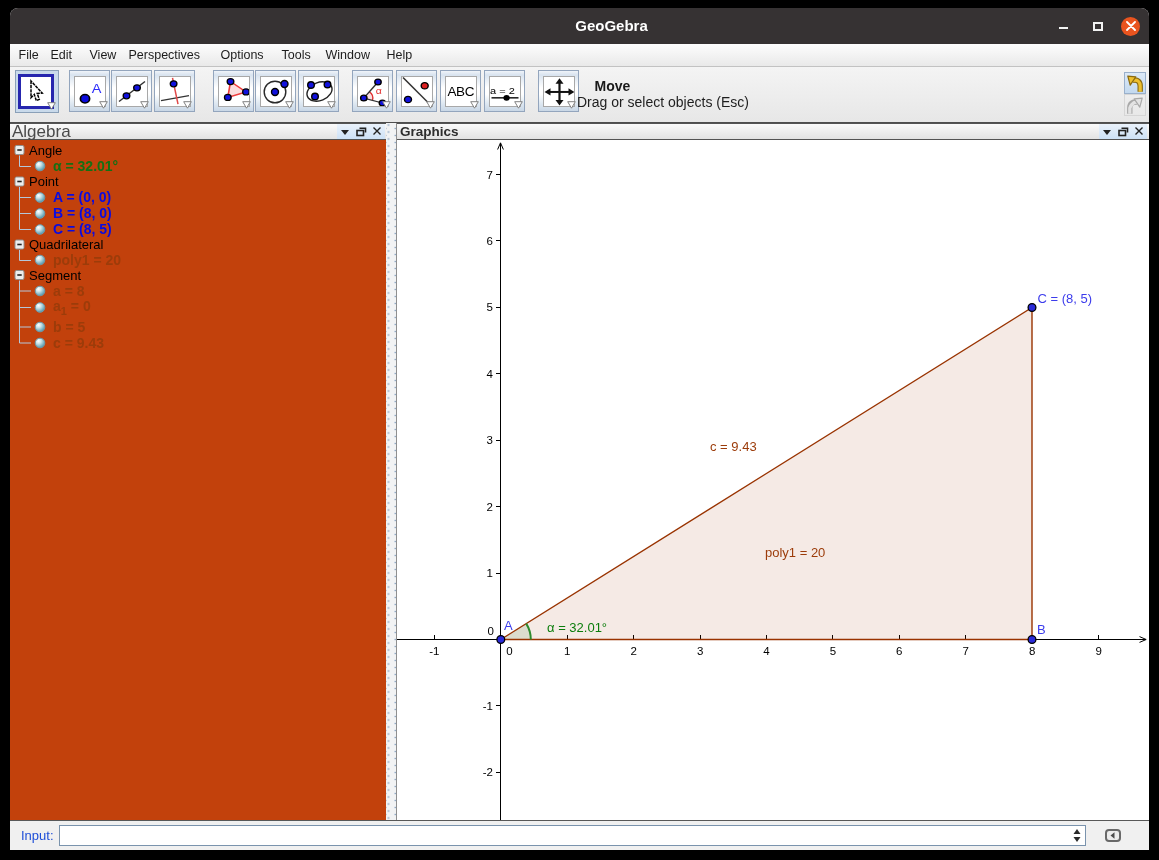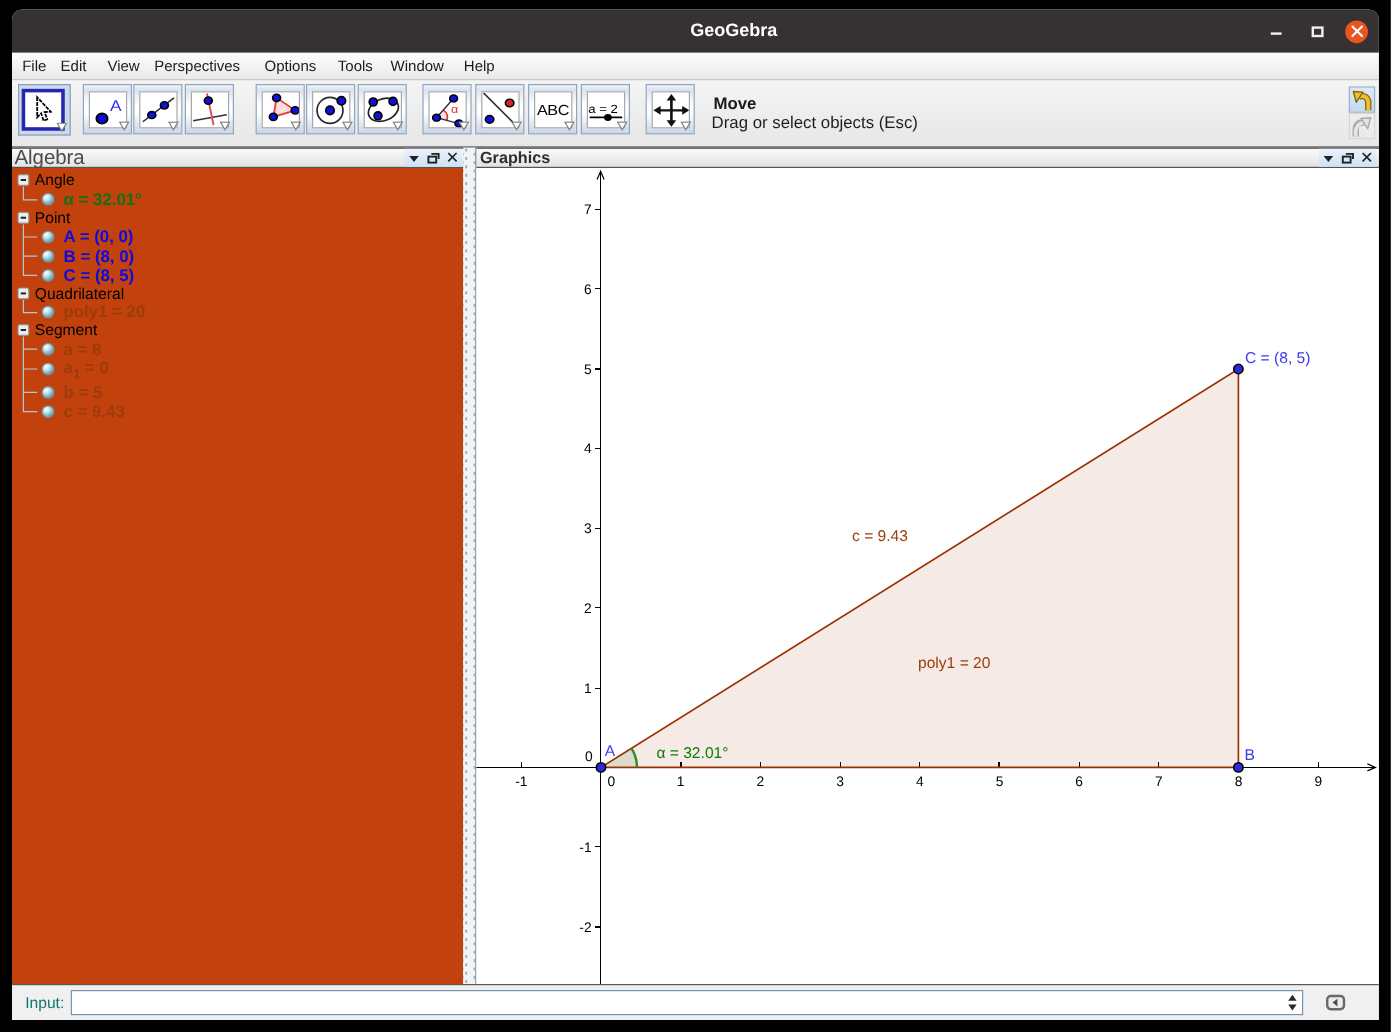--- a/index.html
+++ b/index.html
@@ -16,34 +16,34 @@
 #menubar{position:absolute;left:0;top:36px;width:1139px;height:22px;background:linear-gradient(#fdfdfd,#e9e9e9);border-bottom:1px solid #c2c2c2;}
 .mi{position:absolute;top:0;height:22px;line-height:23px;font-size:12.5px;color:#1c1c1c;}
 #toolbar{position:absolute;left:0;top:59px;width:1139px;height:55px;background:linear-gradient(#f4f4f4,#e7e7e7);border-bottom:1px solid #4e4e4e;}
 .tb{position:absolute;top:3px;width:41px;height:42px;border:1px solid #93a5bd;box-sizing:border-box;
  background:linear-gradient(180deg,#f0f4f9 0%,#d8e3ef 10%,#ffffff 42%,#ffffff 58%,#dde7f1 82%,#c9d7e6 100%);}
 .tbin{position:absolute;left:4px;top:5px;width:30px;height:29px;background:#fff;border:1px solid #a8a8a8;}
 .dd{position:absolute;right:1.5px;bottom:2px;width:9px;height:8px;}
 #b1{position:absolute;left:4.5px;top:3px;width:44px;height:42.5px;border:1px solid #8aa0b8;background:#c9daeb;box-sizing:border-box;}
 #b1 .sel{position:absolute;left:2.2px;top:3.2px;width:30px;height:29px;border:3.4px solid #2626ae;background:#fff;}
 #moveTxt{position:absolute;left:584.5px;top:10.5px;font-size:14px;font-weight:bold;color:#1a1a1a;}
-#moveDesc{position:absolute;left:583px;top:27px;font-size:14px;color:#1e1e1e;}
+#moveDesc{position:absolute;left:567px;top:27px;font-size:14px;color:#1e1e1e;}
 #undo{position:absolute;left:1114px;top:5px;width:20px;height:20px;border:1px solid #9ab0cb;background:linear-gradient(#dcE9f7,#c3d9ef);}
 #redo{position:absolute;left:1114px;top:27px;width:20px;height:20px;border:1px solid #d6d6d6;background:transparent;}
 #hdrs{position:absolute;left:0;top:115px;width:1139px;height:17px;background:linear-gradient(#fafafa,#e3e3e3);border-top:1px solid #545454;border-bottom:1px solid #545454;box-sizing:border-box;}
 #alghdr{position:absolute;left:2px;top:116.5px;font-size:17px;color:#4a4a4a;line-height:14px;}
 #gfxhdr{position:absolute;left:390px;top:116.5px;font-size:13.5px;font-weight:bold;color:#2e2e2e;line-height:14px;}
 .hbtns{position:absolute;top:116px;width:48px;height:15px;background:linear-gradient(#eaf2fb,#cde1f6);}
 #algpanel{position:absolute;left:0;top:132px;width:376px;height:680px;background:#c2410c;}
 #sep{position:absolute;left:376px;top:115px;width:10px;height:697px;background:#f2f3f4;
  background-image:radial-gradient(circle,#93abc6 0.95px,rgba(0,0,0,0) 1.15px),radial-gradient(circle,#93abc6 0.95px,rgba(0,0,0,0) 1.15px);
  background-size:10px 7px,10px 7px;background-position:4.5px 2px,7.5px 5.5px;border-right:1px solid #8f8f8f;}
 #gfxpanel{position:absolute;left:387px;top:132px;width:752px;height:680px;background:#fff;}
 #inputbar{position:absolute;left:0;top:812px;width:1139px;height:30px;background:#f0f0f0;border-top:1px solid #585858;box-sizing:border-box;}
-#inplabel{position:absolute;left:11px;top:7px;font-size:13px;color:#0f766e;}
+#inplabel{position:absolute;left:11px;top:7px;font-size:13px;color:#1d4ed8;}
 #inpfield{position:absolute;left:49px;top:3.5px;width:1025px;height:19px;background:#fff;border:1px solid #7a93ad;}
 #helpbtn{position:absolute;left:1095px;top:8px;width:12px;height:9px;border:2px solid #686868;border-radius:4px;background:#ebebeb;}
 svg{display:block}
 </style>
 </head>
 <body>
 <div id="win">
   <div id="title">
     <span class="t">GeoGebra</span>
     <div id="minb"></div>

